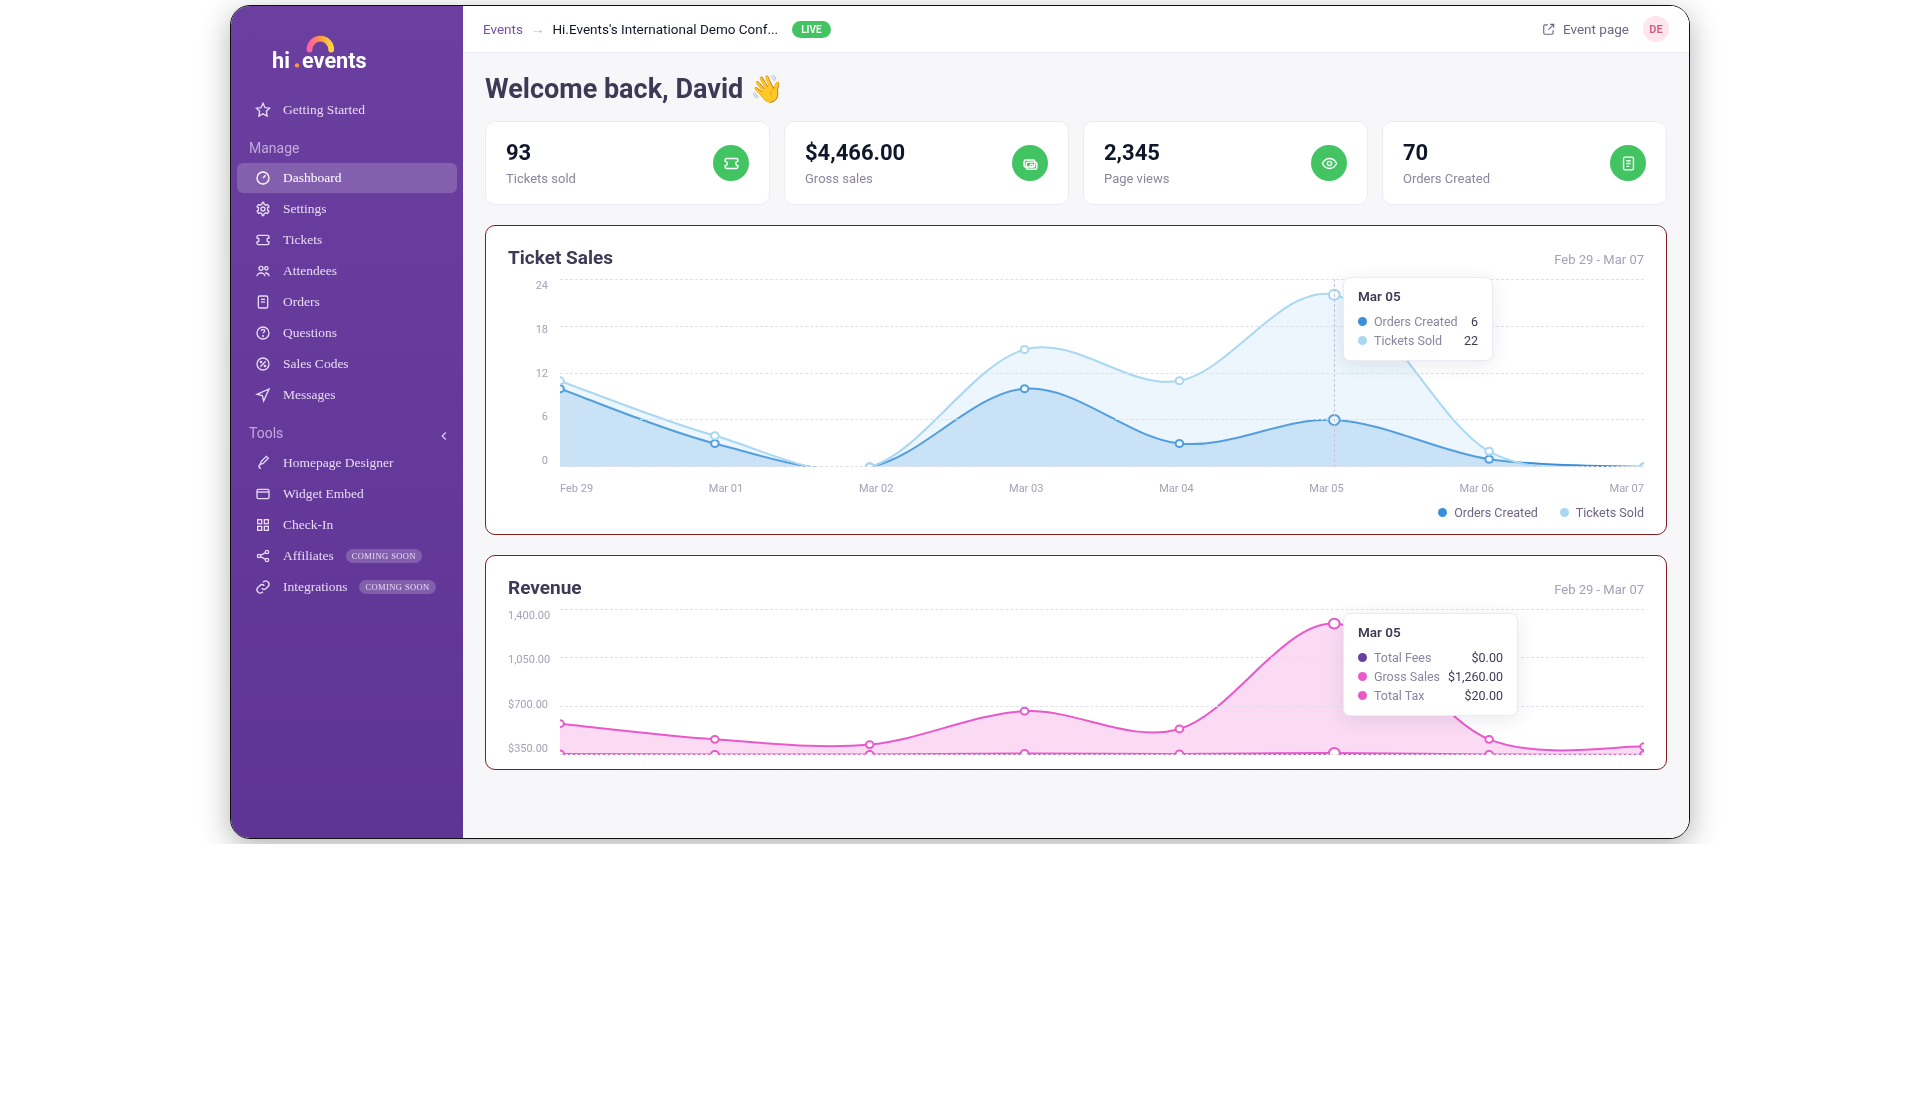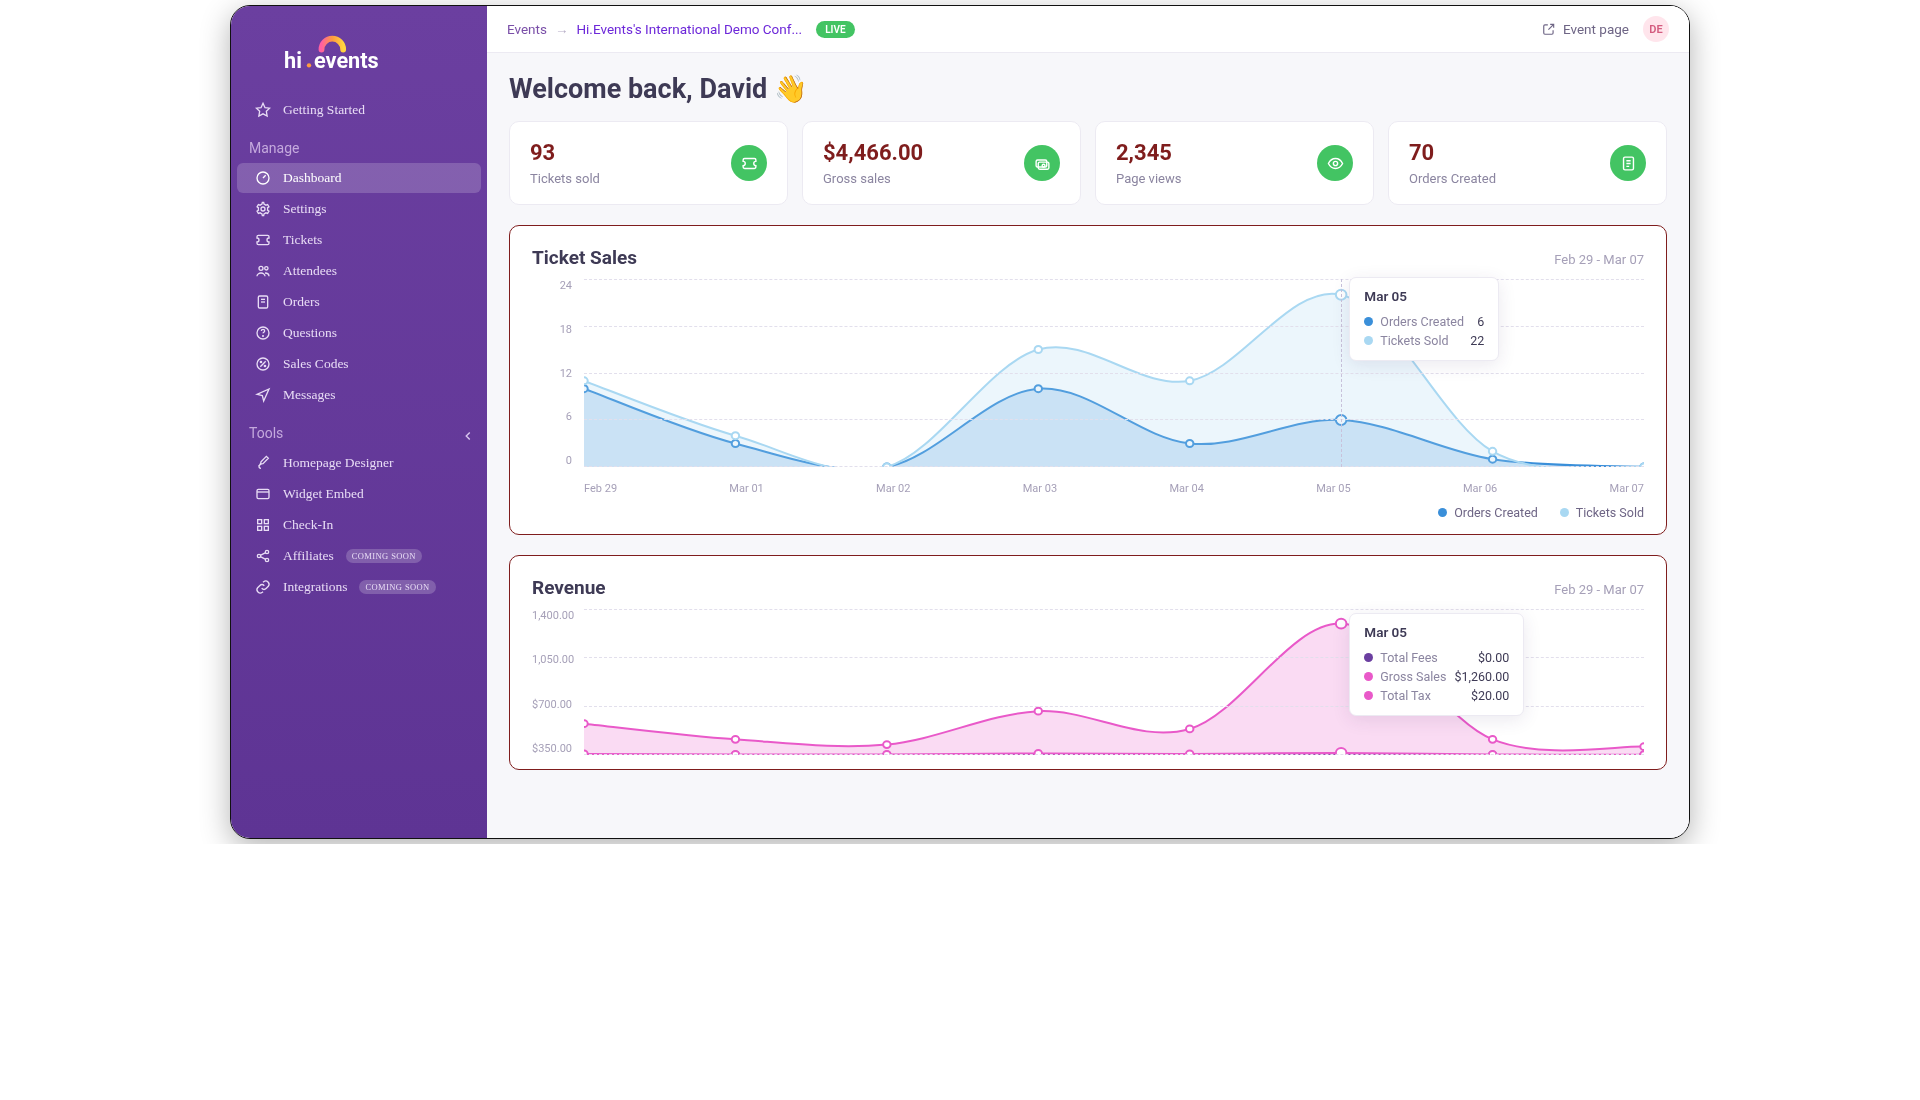--- a/index.html
+++ b/index.html
@@ -1,40 +1,40 @@
 <!DOCTYPE html>
 <html><head>
 <meta charset="utf-8">
 <style>
 * { margin: 0; padding: 0; box-sizing: border-box; }
 body { font-family: -apple-system, BlinkMacSystemFont, 'Segoe UI', Roboto, sans-serif; background: #fff; overflow: hidden; }
 .frame { width: 1460px; height: 834px; background: #fff; border-radius: 20px; box-shadow: 0 8px 30px rgba(0,0,0,0.3); display: flex; overflow: hidden; margin: 5px auto; border: 1px solid #111; }
-.sidebar { width: 256px; background: linear-gradient(180deg, #6b3fa0 0%, #5e3494 100%); color: #fff; padding: 18px 0; position: relative; flex-shrink: 0; }
+.sidebar { width: 232px; background: linear-gradient(180deg, #6b3fa0 0%, #5e3494 100%); color: #fff; padding: 18px 0; position: relative; flex-shrink: 0; }
 .logo { display: flex; align-items: center; justify-content: center; gap: 4px; padding: 6px 18px 20px; }
 .logo svg { width: 150px; height: 44px; }
 .nav-item { display: flex; align-items: center; gap: 12px; padding: 7px 18px; font-size: 13.5px; color: #e8dcf5; cursor: pointer; margin: 1px 6px; border-radius: 6px; font-family: Liberation Serif, serif; }
 .nav-item.active { background: rgba(255,255,255,0.18); color: #fff; }
 .nav-item .ico { width: 16px; height: 16px; flex-shrink: 0; display: inline-flex; align-items: center; justify-content: center; }
 .nav-section { padding: 14px 18px 6px; font-size: 14px; color: #c4a9dd; }
 .badge-soon { font-size: 8.5px; background: rgba(255,255,255,0.2); padding: 2px 6px; border-radius: 8px; letter-spacing: 0.4px; }
 .collapse-btn { position: absolute; right: 8px; top: 422px; width: 18px; height: 18px; color: #d8c5ee; cursor: pointer; }
 .main { flex: 1; background: #f7f7fa; display: flex; flex-direction: column; min-width: 0; }
 .topbar { background: #fff; padding: 10px 20px; display: flex; align-items: center; border-bottom: 1px solid #eceaf2; font-size: 13.5px; }
 .crumbs { display: flex; align-items: center; gap: 8px; color: #7a4fa8; }
 .crumbs .sep { color: #b6adc7; }
-.crumbs .name { color: #6d28d9; }
+.crumbs .name { color: #0f172a; }
 .live { background: #43c463; color: #fff; font-size: 10px; font-weight: 600; padding: 3px 9px; border-radius: 9px; margin-left: 6px; }
 .topbar-right { margin-left: auto; display: flex; align-items: center; gap: 14px; }
 .event-page-link { color: #6e6585; display: flex; align-items: center; gap: 7px; cursor: pointer; }
 .avatar { width: 26px; height: 26px; border-radius: 50%; background: #ffe5ec; color: #d45c7f; font-size: 11px; font-weight: 600; display: flex; align-items: center; justify-content: center; cursor: pointer; }
 .content { padding: 20px 22px; overflow: hidden; }
 .welcome { font-size: 27px; font-weight: 700; color: #3e3a55; margin-bottom: 16px; }
 .stats { display: grid; grid-template-columns: repeat(4,1fr); gap: 14px; margin-bottom: 20px; }
 .stat { background: #fff; border: 1px solid #eceaf2; border-radius: 10px; padding: 18px 20px; display: flex; align-items: center; justify-content: space-between; }
-.stat-val { font-size: 22px; font-weight: 700; color: #7f1d1d; }
+.stat-val { font-size: 22px; font-weight: 700; color: #0f172a; }
 .stat-lbl { font-size: 13px; color: #8b85a0; margin-top: 6px; }
 .stat-ico { width: 36px; height: 36px; background: #43c463; border-radius: 50%; display: flex; align-items: center; justify-content: center; color: #fff; }
 .card { background: #fff; border: 1px solid #7f1d1d; border-radius: 10px; padding: 20px 22px 14px; margin-bottom: 20px; }
 .card-head { display: flex; justify-content: space-between; align-items: baseline; margin-bottom: 6px; }
 .card-title { font-size: 19px; font-weight: 700; color: #3e3a55; }
 .card-range { font-size: 13px; color: #a6a0b8; }
 .chart-area { position: relative; height: 220px; }
 .chart-area.short { height: 150px; }
 .y-axis { position: absolute; left: 0; top: 4px; bottom: 28px; width: 48px; display: flex; flex-direction: column; justify-content: space-between; text-align: right; font-size: 11px; color: #a6a0b8; }
 .y-axis.short { bottom: 0; }

